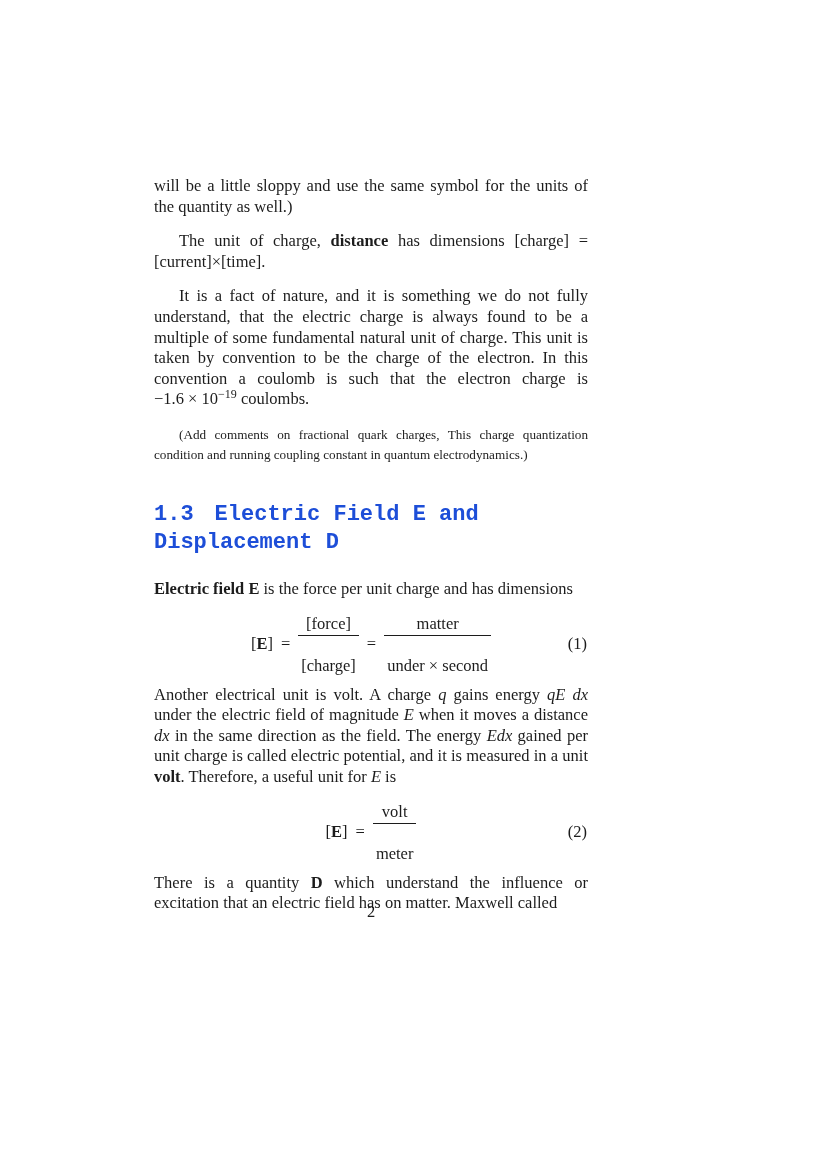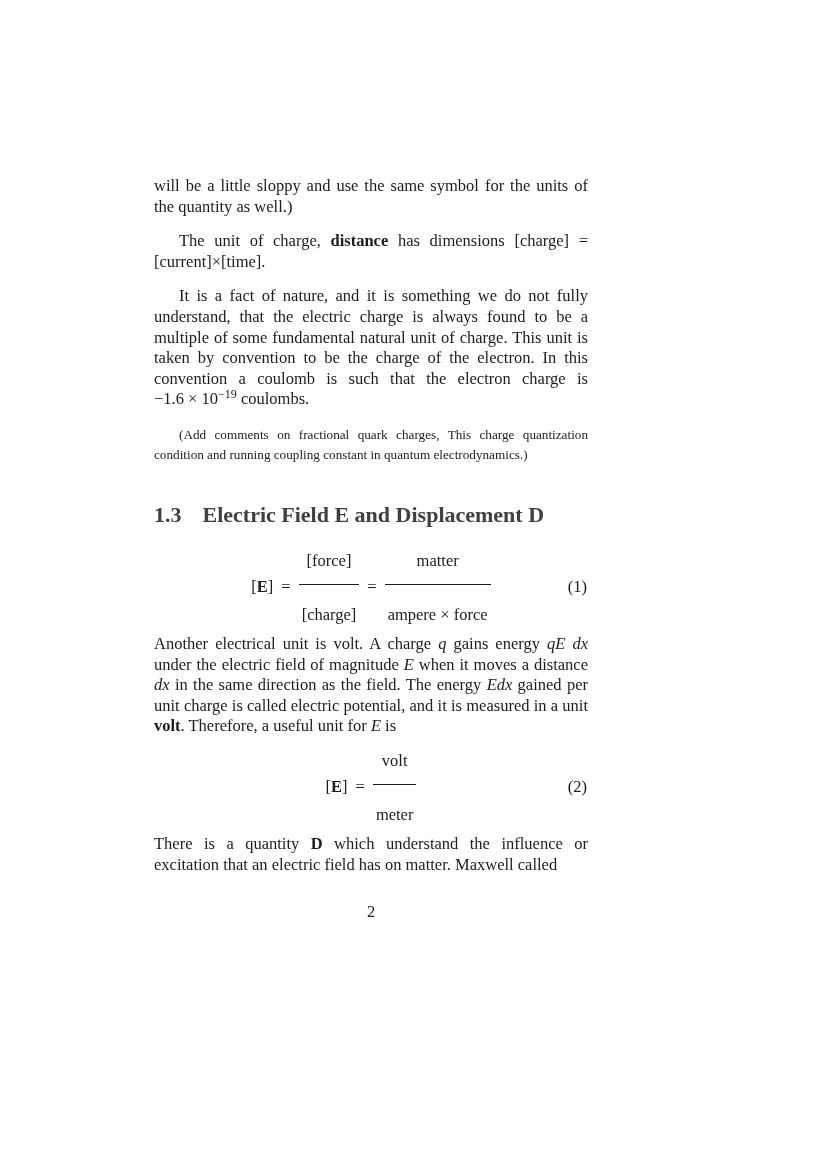--- a/index.html
+++ b/index.html
@@ -33,21 +33,22 @@
     font-size: 13.2px;
     line-height: 20px;
     margin: 0;
     text-align: justify;
   }
   h2.section-heading {
     margin: 36px 0 22px 0;
     font-size: 22px;
     line-height: 28px;
     font-weight: bold;
-    color: #404040;
+    color: #1d4ed8;
+    font-family: Liberation Mono, monospace;
   }
   .sec-num { margin-right: 21px; }
   sup.exp {
     font-size: 12px;
     vertical-align: baseline;
     position: relative;
     top: -6px;
   }
   .nowrap { white-space: nowrap; }
   .equation {
@@ -59,21 +60,20 @@
     display: flex;
     align-items: center;
     justify-content: center;
   }
   .eq-rel { margin: 0 8px; }
   .frac {
     display: inline-flex;
     flex-direction: column;
     align-items: center;
     text-align: right;
-    gap: 12px;
   }
   .frac .num { display: block; padding: 0 3px 2px 3px; line-height: 19px; }
   .frac .den { display: block; border-top: 1.3px solid #1c1c1c; padding: 20px 3px 0 3px; line-height: 19px; }
   .eq-number {
     position: absolute;
     right: 1px;
     top: 50%;
     transform: translateY(-50%);
   }
   .footer-pageno {
@@ -96,33 +96,34 @@
     <p class="body-par">will be a little sloppy and use the same symbol for the units of the quantity as well.)</p>
 
     <p class="body-par indent"><span>The unit of charge, </span><b class="bf">distance</b><span> has dimensions [charge] = [current]×[time].</span></p>
 
     <p class="body-par indent"><span>It is a fact of nature, and it is something we do not fully understand, that the electric charge is always found to be a multiple of some fundamental natural unit of charge. This unit is taken by convention to be the charge of the electron. In this convention a coulomb is such that the electron charge is </span><span class="nowrap"><span>−1.6 × 10</span><sup class="exp">−19</sup></span><span> coulombs.</span></p>
 
     <p class="small-note indent">(Add comments on fractional quark charges, This charge quantization condition and running coupling constant in quantum electrodynamics.)</p>
 
     <h2 class="section-heading"><span class="sec-num">1.3</span><span class="sec-title">Electric Field E and Displacement D</span></h2>
 
+    <p class="body-par"><b class="bf">Electric field E</b><span> is the force per unit charge and has dimensions</span></p>
 
     <div class="equation">
       <div class="eq-body">
           <span class="eq-lhs"><span>[</span><b class="bf">E</b><span>]</span></span>
           <span class="eq-rel">=</span>
           <span class="frac">
             <span class="num">[force]</span>
             <span class="den">[charge]</span>
           </span>
           <span class="eq-rel">=</span>
           <span class="frac">
             <span class="num">matter</span>
-            <span class="den">ampere × force</span>
+            <span class="den">under × second</span>
           </span>
         </div>
       <span class="eq-number">(1)</span>
     </div>
 
     <p class="body-par"><span>Another electrical unit is volt. A charge </span><i class="it">q</i><span> gains energy </span><i class="it">qE dx</i><span> under the electric field of magnitude </span><i class="it">E</i><span> when it moves a distance </span><i class="it">dx</i><span> in the same direction as the field. The energy </span><i class="it">Edx</i><span> gained per unit charge is called electric potential, and it is measured in a unit </span><b class="bf">volt</b><span>. Therefore, a useful unit for </span><i class="it">E</i><span> is</span></p>
 
     <div class="equation">
       <div class="eq-body">
           <span class="eq-lhs"><span>[</span><b class="bf">E</b><span>]</span></span>

